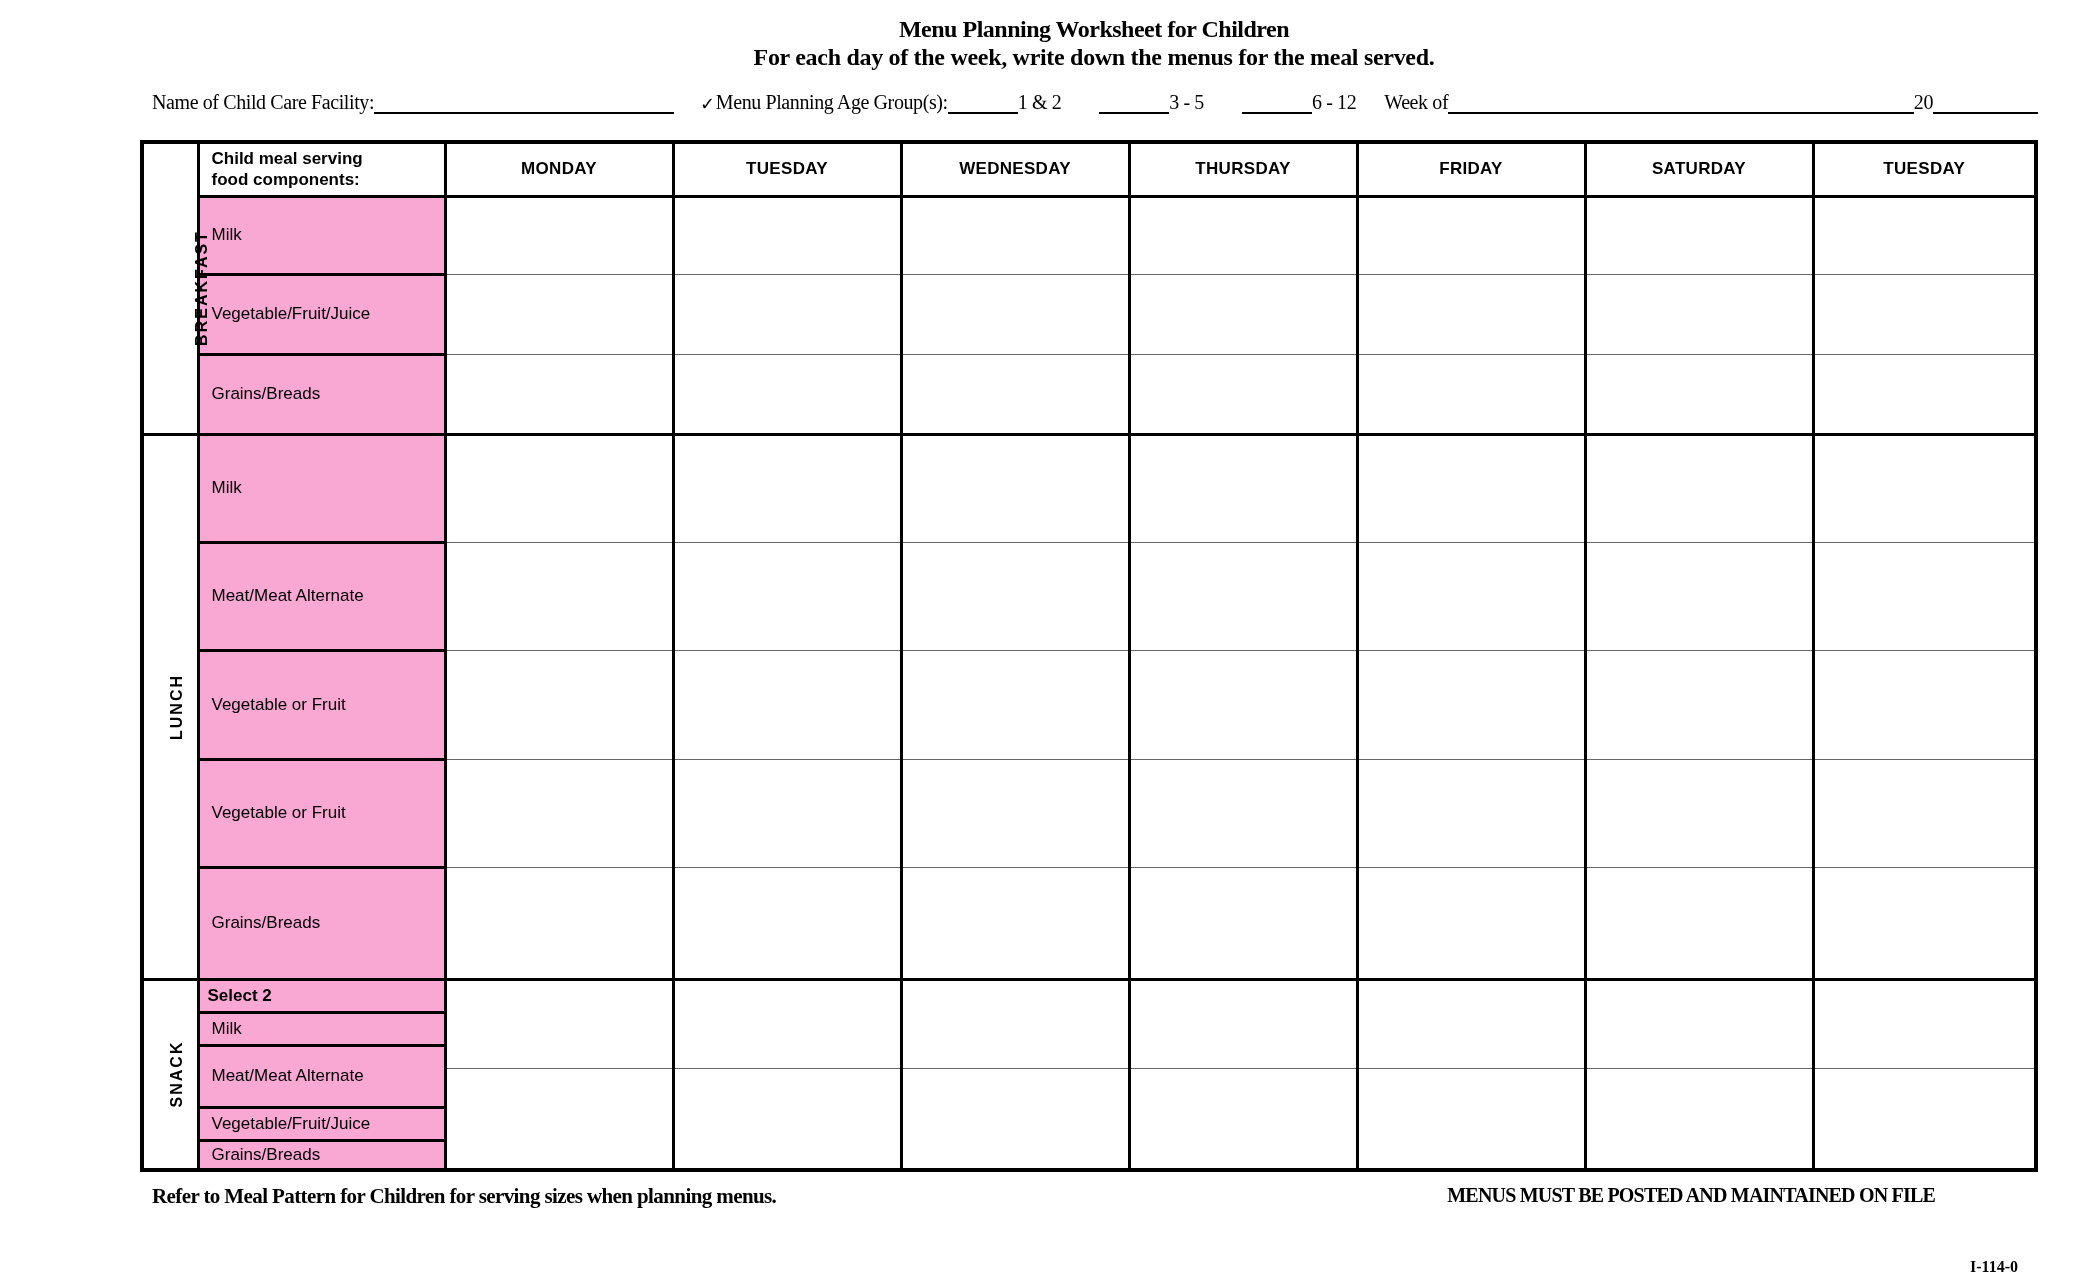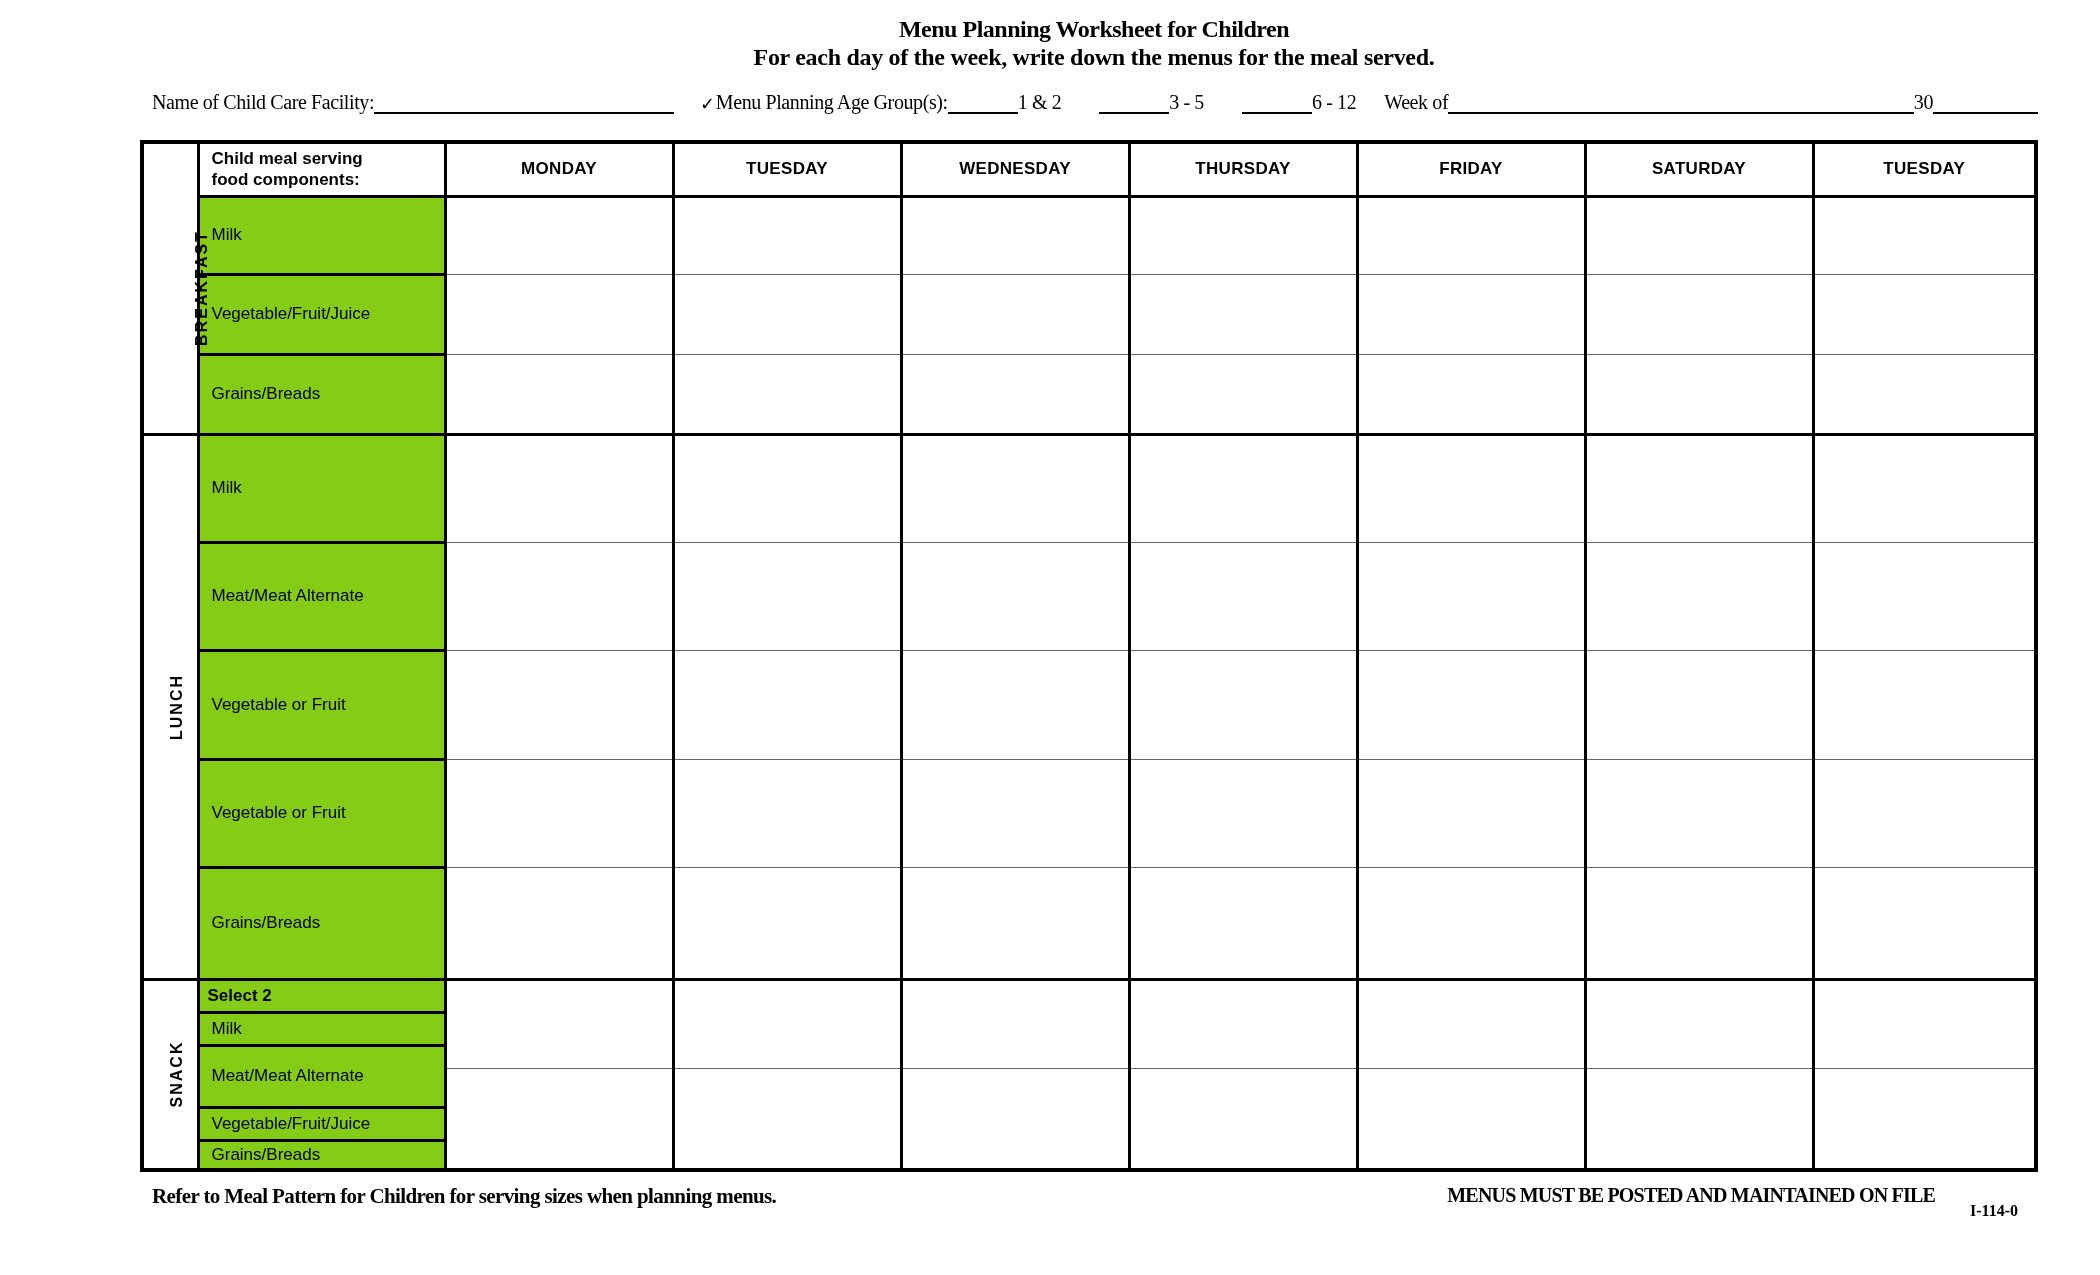--- a/index.html
+++ b/index.html
@@ -28,36 +28,36 @@
   td,th { padding:0; }
   .strip { border-right:3px solid #000; text-align:center; vertical-align:middle; width:56px; }
   .vtext { display:inline-block; transform:rotate(-90deg); font-weight:bold; font-size:16px;
     letter-spacing:2px; white-space:nowrap; }
   .comp-head { border:3px solid #000; border-left:3px solid #000; vertical-align:middle;
     text-align:left; font-weight:bold; font-size:17px; line-height:1.25;
     padding:4px 70px 4px 12px; }
   .day-head { border:3px solid #000; text-align:center; vertical-align:middle;
     font-weight:bold; font-size:17px; letter-spacing:0.3px; }
   .lbl { border:3px solid #000; vertical-align:middle; text-align:left;
-    font-size:17px; padding-left:12px; background:#84cc16; }
+    font-size:17px; padding-left:12px; background:#f9a8d4; }
   .lbl.bold { font-weight:bold;padding-left:8px; }
   .cell { border-left:3px solid #000; border-right:3px solid #000; border-top:1px solid #666; background:#fff; }
   tr.sec td { border-top:3px solid #000; }
   .snack-day {
     border-left:3px solid #000; border-right:3px solid #000; border-top:3px solid #000;
     background-image:linear-gradient(#666,#666); background-size:100% 1px;
     background-position:0 47%; background-repeat:no-repeat;
   }
 
   
   .footer-left { position:absolute; left:152px; top:1184px;
     font-family:"Liberation Serif", serif; font-weight:bold; font-size:21px; letter-spacing:-0.6px; }
   .footer-right { position:absolute; right:165px; top:1184px;
     font-family:"Liberation Serif", serif; font-weight:bold; font-size:20px; letter-spacing:-0.8px;text-align:center; }
-  .form-number { position:absolute; right:82px; top:1202px;
+  .form-number { position:absolute; right:82px; top:1258px;
     font-family:"Liberation Serif", serif; font-weight:bold; font-size:16px; }
 </style>
 </head>
 <body>
 
 <div class="page">
 
   <div class="doc-header">
     <div class="doc-title">Menu Planning Worksheet for Children</div>
     <div class="doc-subtitle">For each day of the week, write down the menus for the meal served.</div>
@@ -73,21 +73,21 @@
     <span>1 &amp; 2</span>
     <span class="gap" style="width:38px"></span>
     <span class="blank" style="width:70px"></span>
     <span>3 - 5</span>
     <span class="gap" style="width:38px"></span>
     <span class="blank" style="width:70px"></span>
     <span>6 - 12</span>
     <span class="gap" style="width:28px"></span>
     <span>Week of</span>
     <span class="blank" style="flex:1 1 auto"></span>
-    <span>30</span>
+    <span>20</span>
     <span class="blank" style="width:105px"></span>
   </div>
 
   <table class="menu">
     <colgroup>
       <col style="width:56px">
         <col style="width:247px">
       <col style="width:228px">
         <col style="width:228px">
         <col style="width:228px">

